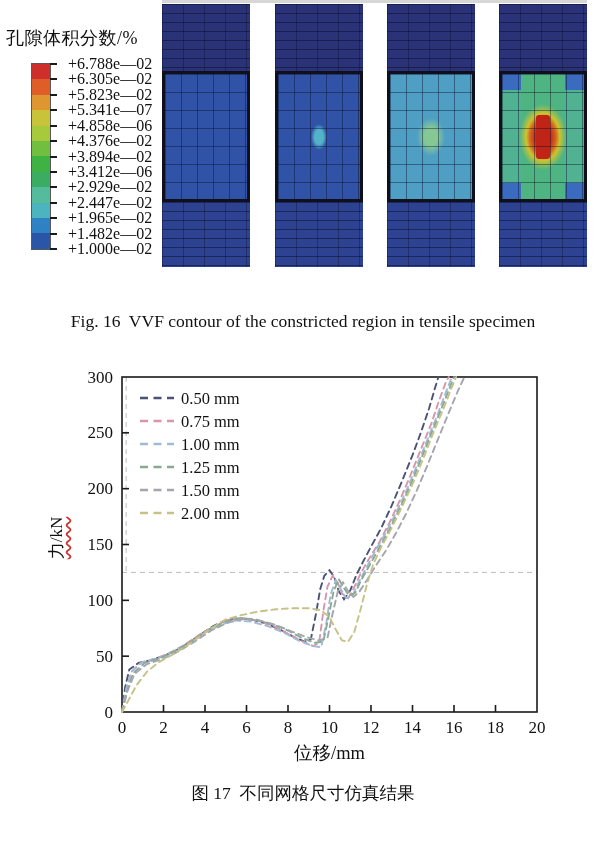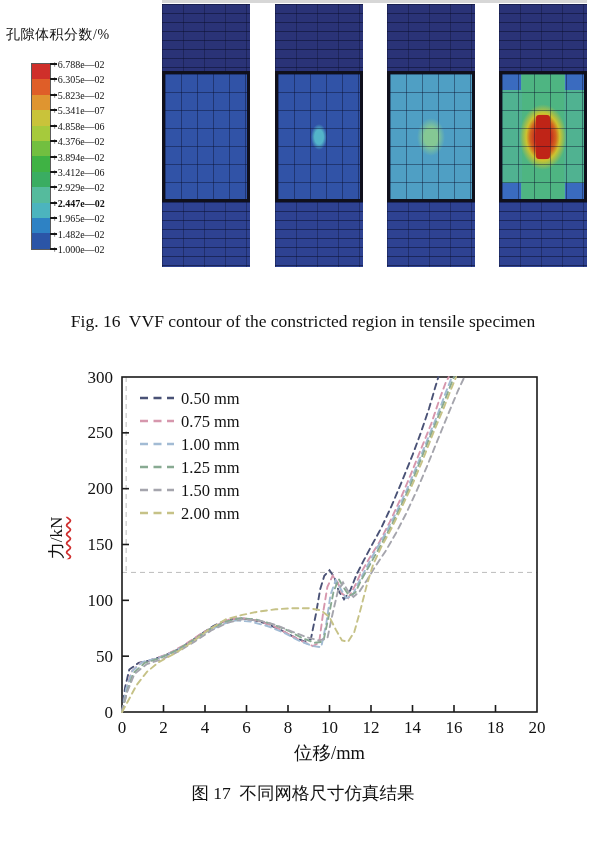--- a/index.html
+++ b/index.html
@@ -1,23 +1,23 @@
 <!DOCTYPE html>
 <html><head>
 <meta charset="utf-8">
 <style>
   html,body{margin:0;padding:0;background:#fff;}
   .page{position:relative;width:606px;height:852px;background:#ffffff;overflow:hidden;
         font-family:"Liberation Serif","DejaVu Serif",serif;color:#111;}
   
-  .cb-title{position:absolute;left:6px;top:26px;font-size:14px;letter-spacing:.5px;}
+  .cb-title{position:absolute;left:6px;top:26px;font-size:18px;letter-spacing:.5px;}
   .cb-bar{position:absolute;left:32px;top:64px;width:18px;height:185px;outline:1px solid #5a5a5a;}
   .cb-seg{width:100%;}
   .cb-tick{position:absolute;left:50px;width:7px;height:2px;background:#1a1a1a;}
-  .cb-label{position:absolute;left:52px;font-size:10px;white-space:nowrap;transform:translateY(-50%);}
+  .cb-label{position:absolute;left:68px;font-size:16px;white-space:nowrap;transform:translateY(-50%);}
   .top-strip{position:absolute;left:162px;top:0;width:425px;height:3px;background:#d7d7d7;}
   
   .specimen{position:absolute;top:4px;width:88px;height:263px;background:#2d4191;}
   .sp-top{position:absolute;left:0;top:0;right:0;height:67px;background:#2a3377;overflow:hidden;}
   .sp-bot{position:absolute;left:0;bottom:0;right:0;height:65px;background:#2e4292;overflow:hidden;}
   .sp-mid{position:absolute;left:0;top:67px;right:0;height:131px;background:#3153a7;
           border:3px solid #10101c;box-sizing:border-box;overflow:hidden;}
   .grid-fine{position:absolute;inset:0;background:
       repeating-linear-gradient(180deg, rgba(8,12,40,.5) 0 1px, transparent 1px 9px),
       repeating-linear-gradient(90deg, rgba(8,12,40,.35) 0 1px, transparent 1px 21px);}
@@ -81,21 +81,21 @@
         <div class="cb-label" style="top: 125.667px;">+4.858e—06</div>
         <div class="cb-tick" style="top: 140.083px;"></div>
         <div class="cb-label" style="top: 141.083px;">+4.376e—02</div>
         <div class="cb-tick" style="top: 155.5px;"></div>
         <div class="cb-label" style="top: 156.5px;">+3.894e—02</div>
         <div class="cb-tick" style="top: 170.917px;"></div>
         <div class="cb-label" style="top: 171.917px;">+3.412e—06</div>
         <div class="cb-tick" style="top: 186.333px;"></div>
         <div class="cb-label" style="top: 187.333px;">+2.929e—02</div>
         <div class="cb-tick" style="top: 201.75px;"></div>
-        <div class="cb-label" style="top: 202.75px; font-weight: bold;">+2.447e—02</div>
+        <div class="cb-label" style="top: 202.75px;">+2.447e—02</div>
         <div class="cb-tick" style="top: 217.167px;"></div>
         <div class="cb-label" style="top: 218.167px;">+1.965e—02</div>
         <div class="cb-tick" style="top: 232.583px;"></div>
         <div class="cb-label" style="top: 233.583px;">+1.482e—02</div>
         <div class="cb-tick" style="top: 248px;"></div>
         <div class="cb-label" style="top: 249px; text-align: right;">+1.000e—02</div>
       </div>
     <div id="specimens">
         <div class="specimen v1" style="left: 162px;">
           <div class="sp-top">

